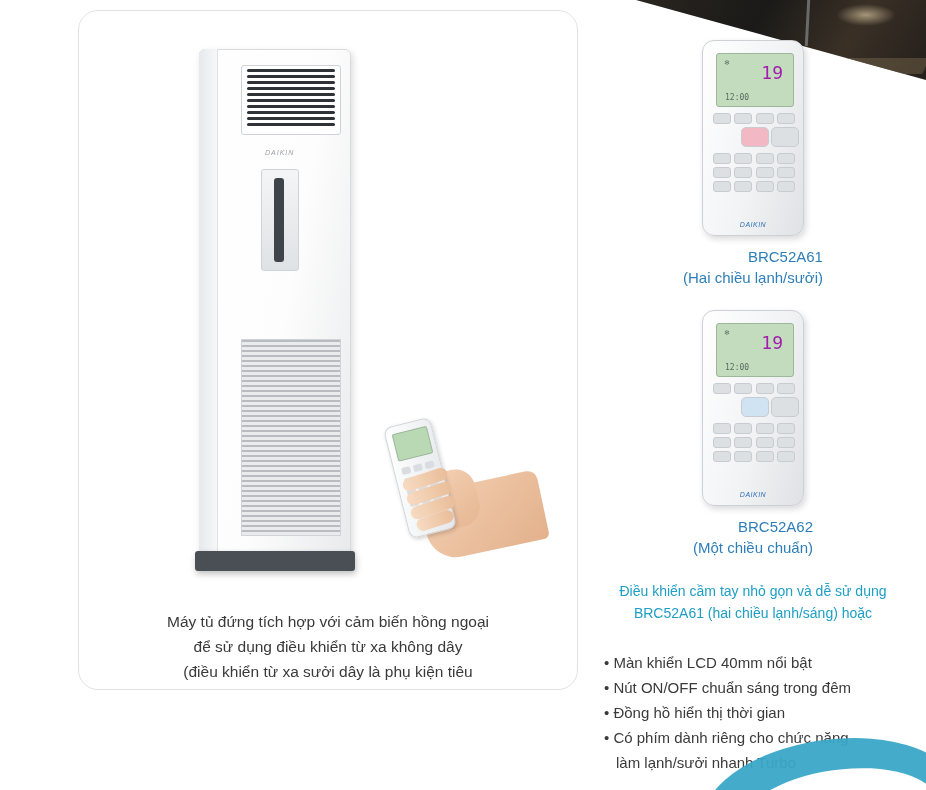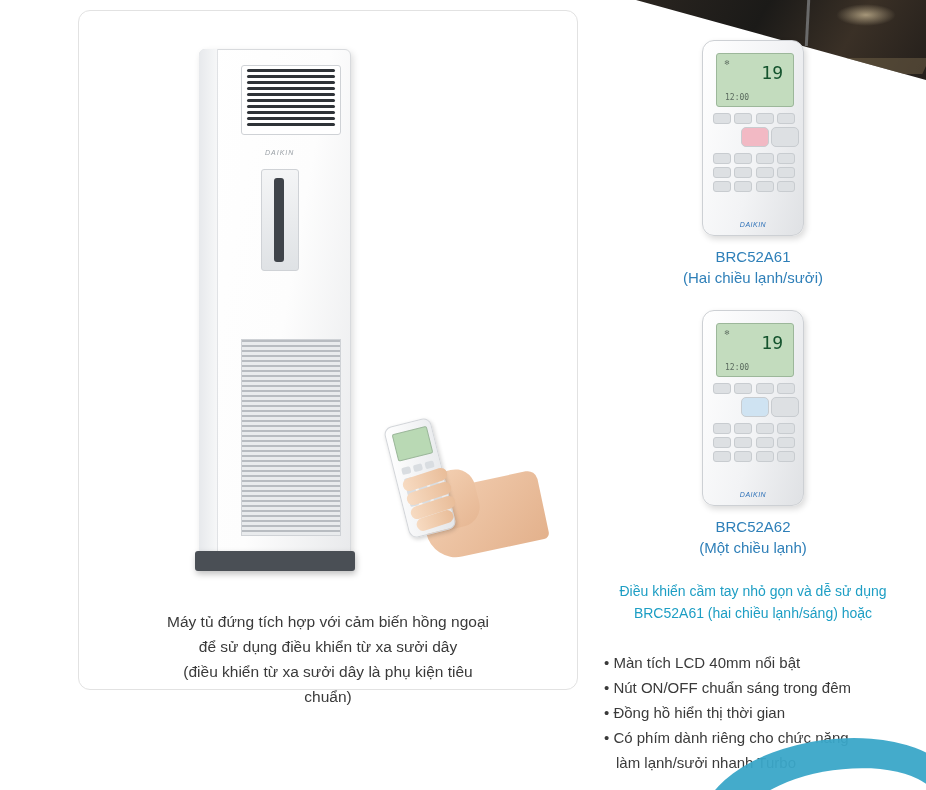--- a/index.html
+++ b/index.html
@@ -79,21 +79,21 @@
 
   
   .left-card {
     position: absolute;
     left: 78px;
     top: 10px;
     width: 500px;
     height: 680px;
     background: #ffffff;
     border: 1px solid #e2e2e2;
-    border-radius: 12px;
+    border-radius: 20px;
     box-sizing: border-box;
   }
 
   
   .unit {
     position: absolute;
     left: 120px;
     top: 38px;
     width: 152px;
     height: 522px;
@@ -283,21 +283,21 @@
     left: 13px; top: 12px;
     width: 76px; height: 52px;
     background: #c3dcbe;
     border: 1px solid #9cb79a;
     border-radius: 3px;
   }
   .remote-frame .lcd .big {
     position: absolute;
     right: 10px; top: 8px;
     font-size: 18px;
-    color: #14532d;
+    color: #a21caf;
     font-family: "DejaVu Sans Mono", monospace;
   }
   .remote-frame .lcd .small {
     position: absolute;
     left: 8px; bottom: 4px;
     font-size: 8px;
     color: #5b6b5f;
     font-family: "DejaVu Sans Mono", monospace;
   }
   .remote-frame .lcd .ico {
@@ -332,21 +332,21 @@
     left: 0; right: 0; bottom: 7px;
     text-align: center;
     font-size: 7px;
     color: #2f72b8;
     font-style: italic;
     letter-spacing: 0.5px;
   }
 
   .remote-label {
     margin-top: 10px;
-    text-align: center;
+    text-align: right;
     color: #2e7fb8;
     font-size: 15px;
     line-height: 21px;
   }
 
   .right-desc {
     margin-top: 22px;
     text-align: center;
     color: #1d9ec4;
     font-size: 14px;
@@ -415,23 +415,22 @@
       <div class="dk">DAIKIN</div>
     </div>
     <div class="finger f1"></div>
     <div class="finger f2"></div>
     <div class="finger f3"></div>
     <div class="finger f4"></div>
   </div>
 
   <div class="left-caption">
     <div>Máy tủ đứng tích hợp với cảm biến hồng ngoại</div>
-    <div>để sử dụng điều khiển từ xa sưởi dây</div>
+    <div>để sử dụng điều khiển từ xa không dây</div>
     <div>(điều khiển từ xa sưởi dây là phụ kiện tiêu</div>
-    <div>chuẩn)</div>
   </div>
 </div>
 
 <div class="right-col">
 
   <div class="remote-card">
     <div class="remote-frame">
       <div class="lcd">
         <div class="ico">❄</div>
         <div class="big">19</div>
@@ -501,31 +500,31 @@
       <div class="btnrow" style="top:140px;">
         <span></span>
         <span></span>
         <span></span>
         <span></span>
       </div>
       <div class="dk-logo">DAIKIN</div>
     </div>
     <div class="remote-label">
       <div>BRC52A62</div>
-      <div>(Một chiều lạnh)</div>
+      <div>(Một chiều chuẩn)</div>
     </div>
   </div>
 
   <div class="right-desc">
     <div>Điều khiển cầm tay nhỏ gọn và dễ sử dụng</div>
     <div>BRC52A61 (hai chiều lạnh/sáng) hoặc</div>
   </div>
 
   <div class="bullets">
-    <div>• Màn tích LCD 40mm nổi bật</div>
+    <div>• Màn khiển LCD 40mm nổi bật</div>
     <div>• Nút ON/OFF chuẩn sáng trong đêm</div>
     <div>• Đồng hồ hiển thị thời gian</div>
     <div>• Có phím dành riêng cho chức năng</div>
     <div class="sub">làm lạnh/sưởi  nhanh Turbo</div>
   </div>
 </div>
 
 <div class="swoosh"></div>
 <div class="swoosh2"></div>
 

